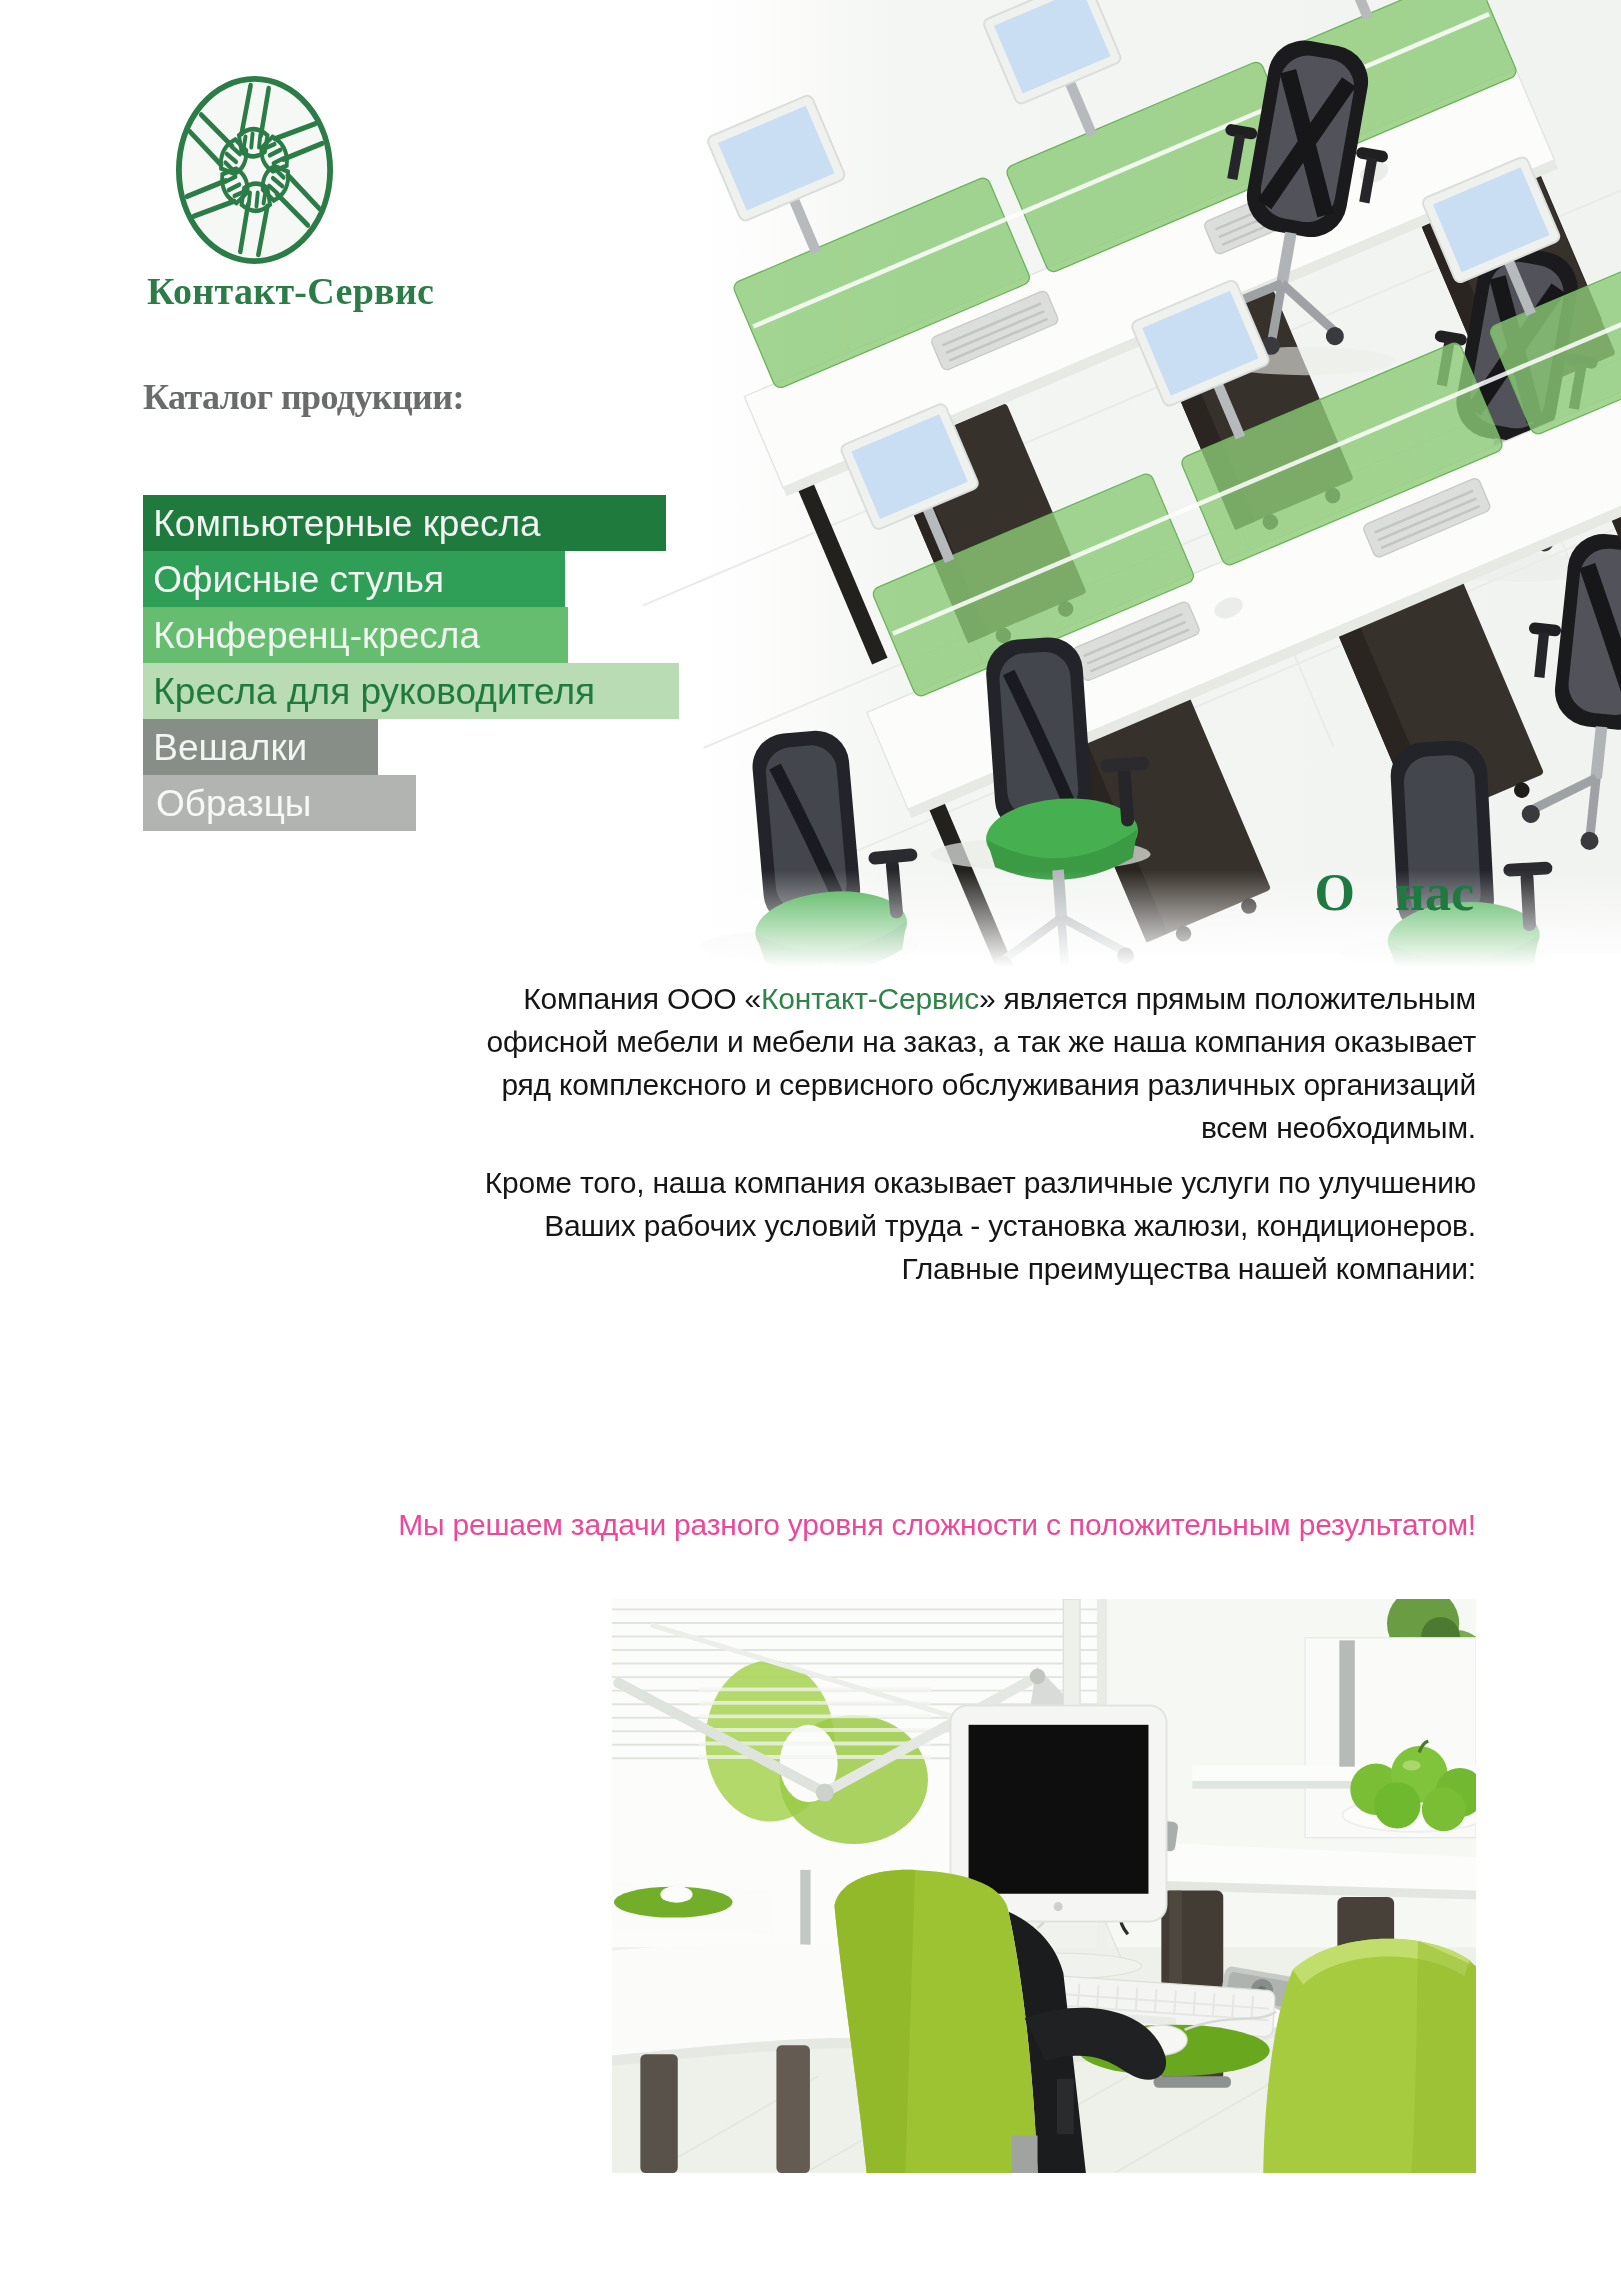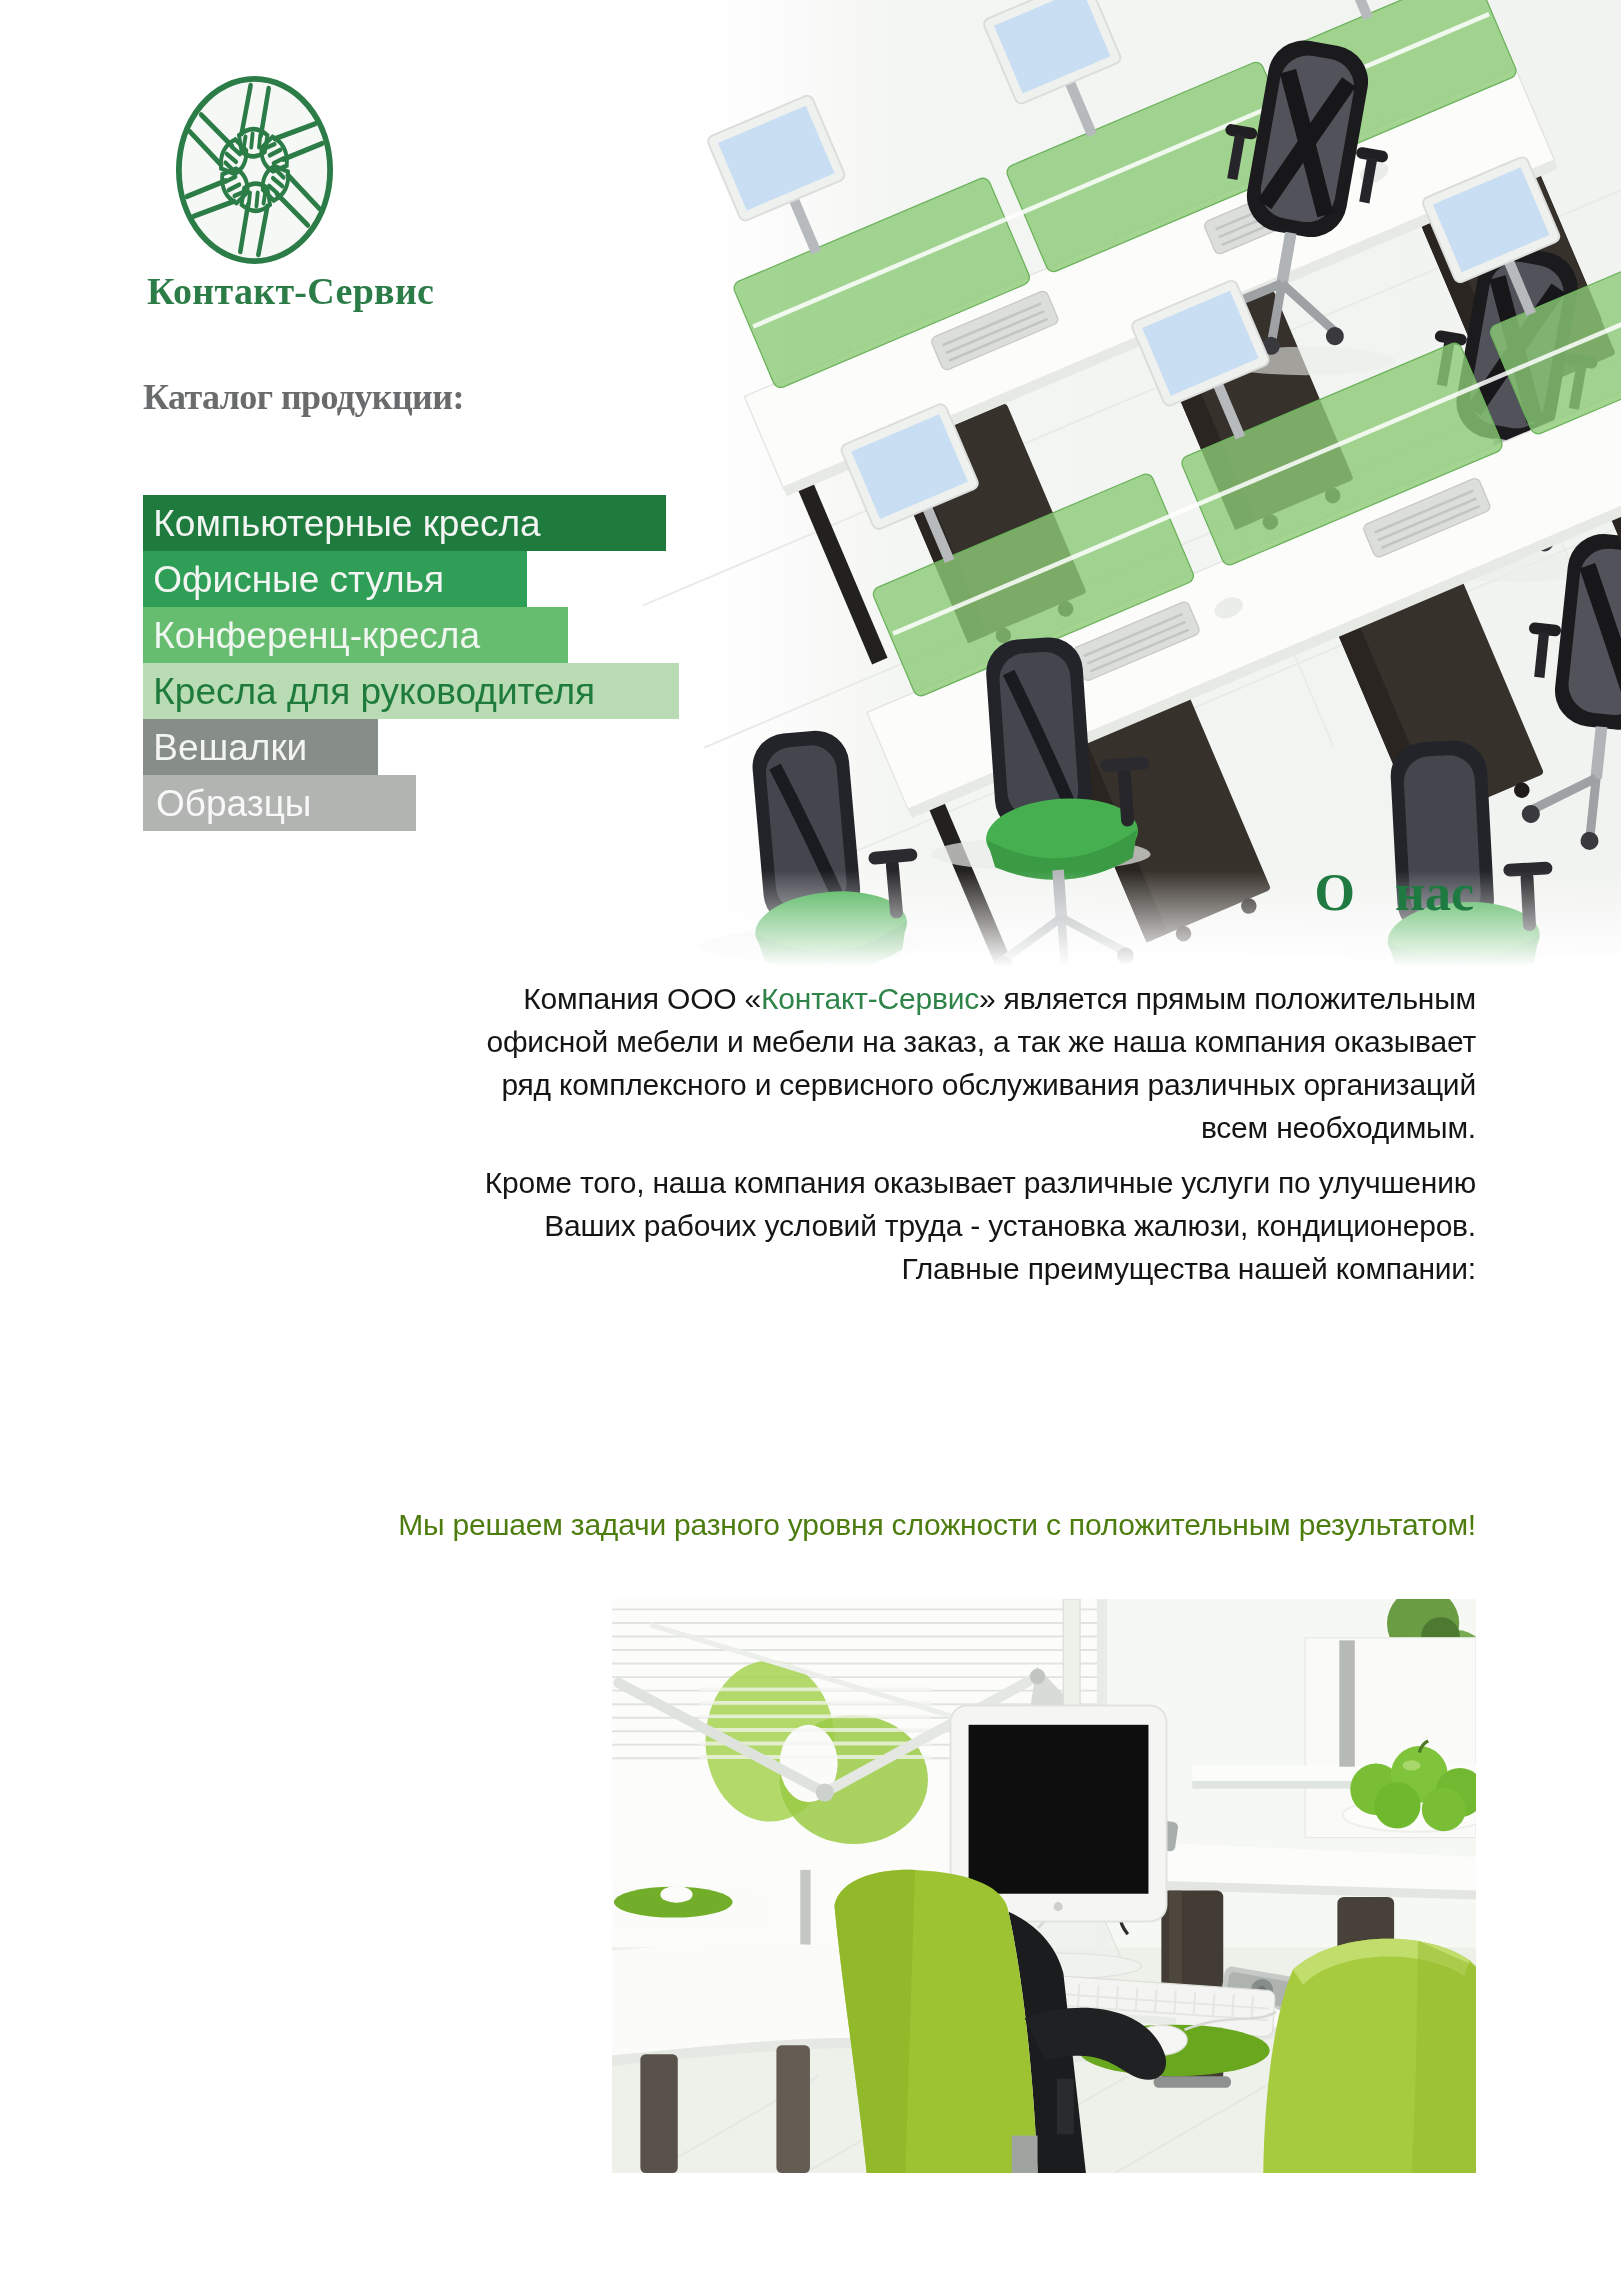--- a/index.html
+++ b/index.html
@@ -321,40 +321,40 @@
             <path d="M-14,-44 l-3,16 M-3,-48 l-2,18 M9,-46 l-2,16"></path>
           </g>
       </g>
     </g>
   </svg>
   <h1 class="logo-title" style="color: rgb(43, 124, 70);">Контакт-Сервис</h1>
 
   <h2 class="catalog-title" style="color: rgb(105, 107, 109);">Каталог продукции:</h2>
   <nav id="catalog-list">
       <div class="bar" style="width: 523px; background: rgb(30, 123, 61); color: rgb(242, 245, 242);">Компьютерные кресла</div>
-      <div class="bar" style="width: 384px; background: rgb(47, 158, 87); color: rgb(242, 245, 242);">Офисные стулья</div>
+      <div class="bar" style="width: 422px; background: rgb(47, 158, 87); color: rgb(242, 245, 242);">Офисные стулья</div>
       <div class="bar" style="width: 425px; background: rgb(102, 189, 112); color: rgb(240, 246, 240);">Конференц-кресла</div>
       <div class="bar" style="width: 536px; background: rgb(185, 220, 180); color: rgb(30, 123, 61);">Кресла для руководителя</div>
       <div class="bar" style="width: 235px; background: rgb(135, 142, 135); color: rgb(242, 245, 242);">Вешалки</div>
       <div class="bar" style="width: 273px; background: rgb(177, 180, 177); color: rgb(247, 248, 247); padding-left: 13px;">Образцы</div>
     </nav>
 
   <h2 class="about-heading" style="color: rgb(31, 122, 66);">О нас</h2>
   <div class="about-p1" id="about-p1">
       <div class="textline"><span>Компания ООО «</span><span style="color: rgb(46, 132, 73);">Контакт-Сервис</span><span>» является прямым положительным</span></div>
       <div class="textline"><span>офисной мебели и мебели на заказ, а так же наша компания оказывает</span></div>
       <div class="textline"><span>ряд комплексного и сервисного обслуживания различных организаций</span></div>
       <div class="textline"><span>всем необходимым.</span></div>
     </div>
   <div class="about-p2" id="about-p2">
       <div class="textline">Кроме того, наша компания оказывает различные услуги по улучшению</div>
       <div class="textline">Ваших рабочих условий труда - установка жалюзи, кондиционеров.</div>
       <div class="textline">Главные преимущества нашей компании:</div>
     </div>
-  <div class="closing" style="color: #4d7c0f;">Мы решаем задачи разного уровня сложности с положительным результатом!</div>
+  <div class="closing" style="color: #ec4899;">Мы решаем задачи разного уровня сложности с положительным результатом!</div>
 
   <svg class="bottom-photo" width="864" height="574" viewBox="0 0 1340 890">
     <rect x="0" y="0" width="1340" height="890" fill="#f3f5f1"></rect>
     <rect x="0" y="0" width="770" height="560" fill="#fcfdfb"></rect>
     <g stroke="#e0e4de" stroke-width="3">
       <line x1="0" y1="16" x2="755" y2="16"></line>
         <line x1="0" y1="37" x2="755" y2="37"></line>
       <line x1="0" y1="58" x2="755" y2="58"></line>
         <line x1="0" y1="79" x2="755" y2="79"></line>
       <line x1="0" y1="100" x2="755" y2="100"></line>

